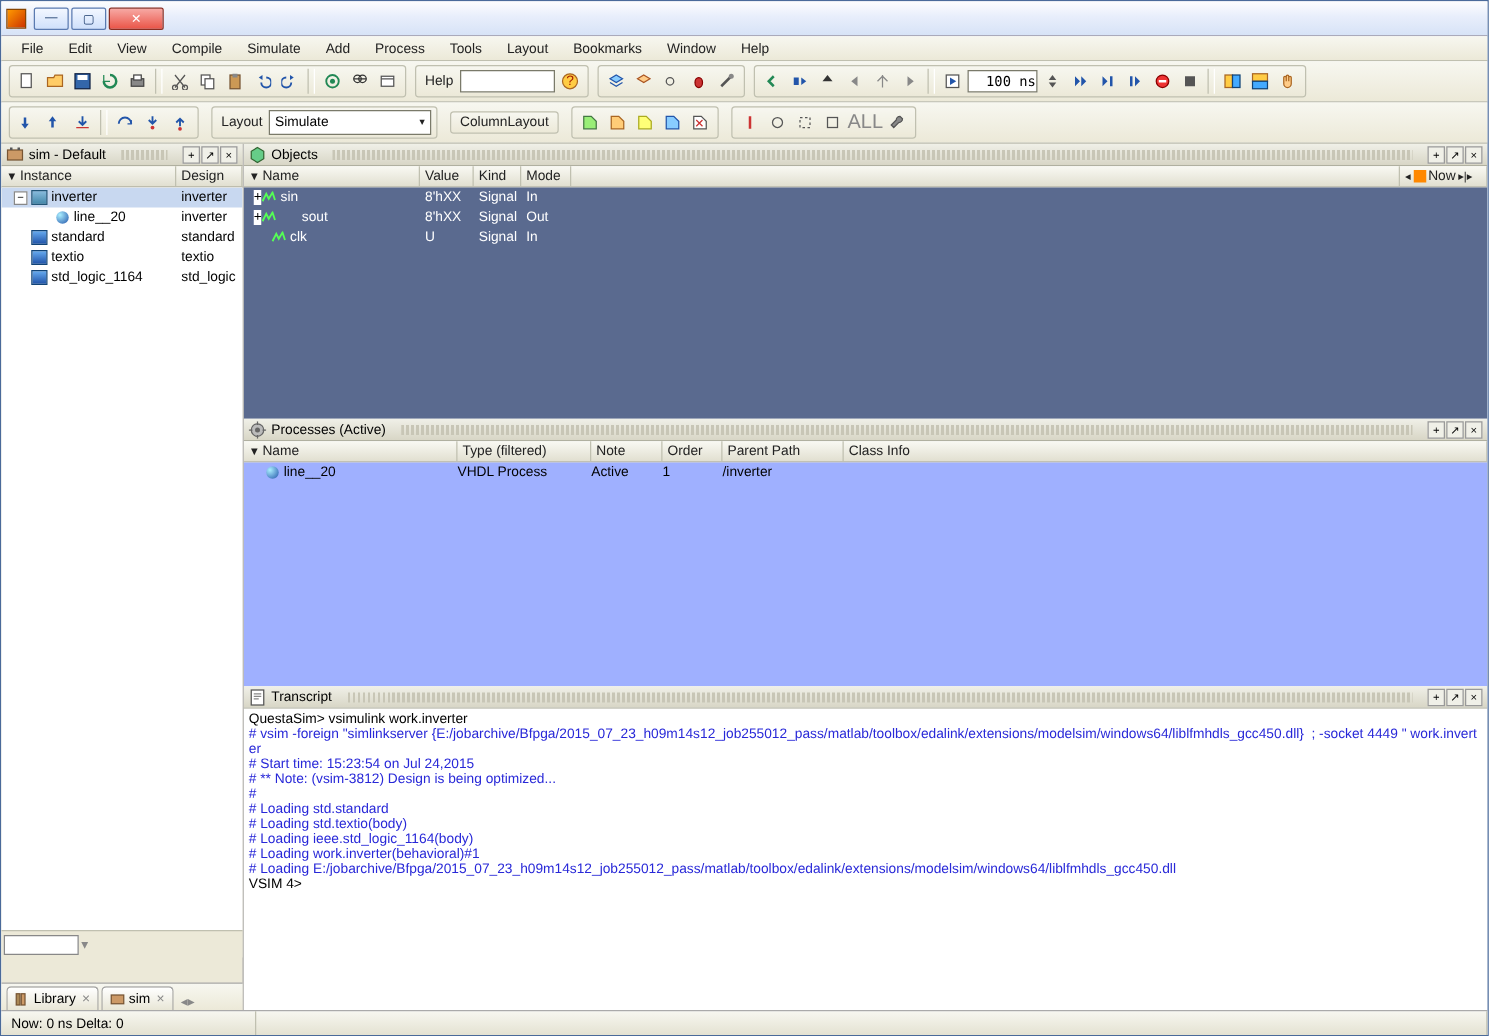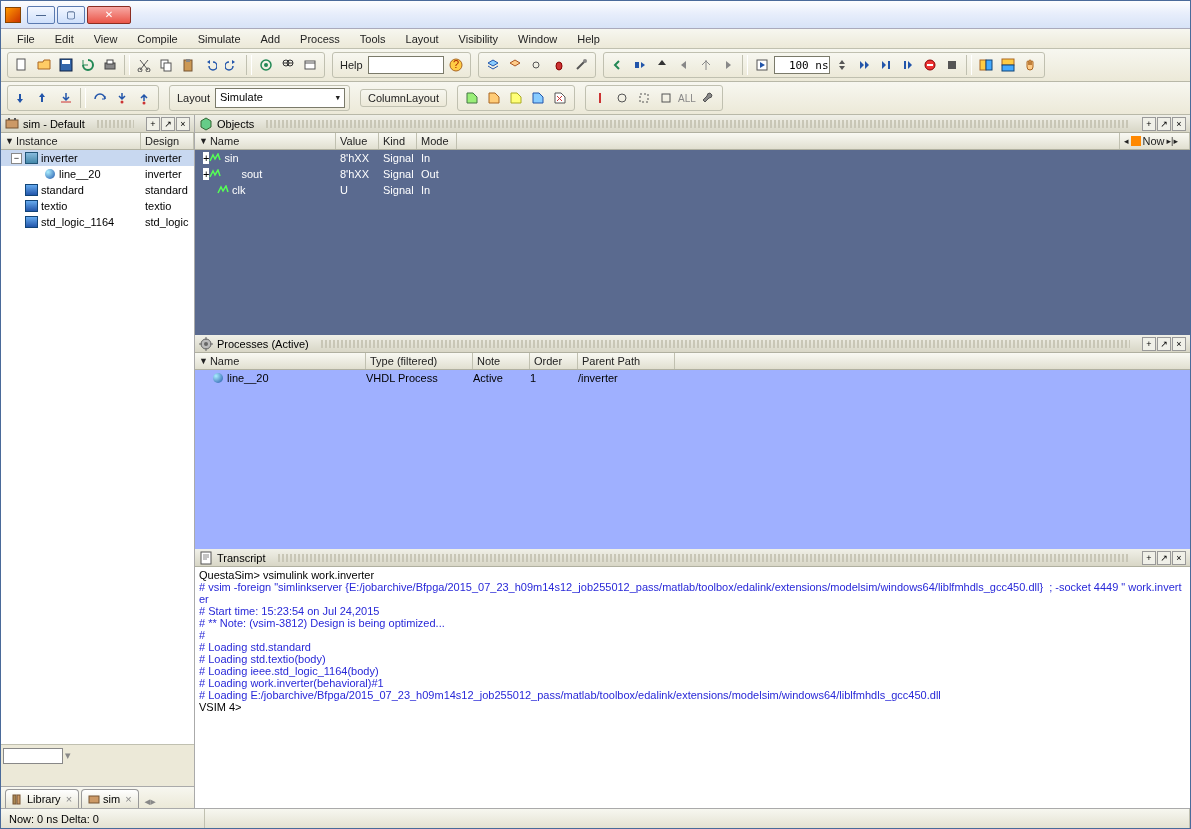--- a/index.html
+++ b/index.html
@@ -75,21 +75,21 @@
 <div class="menubar">
   <span>File</span>
   <span>Edit</span>
   <span>View</span>
   <span>Compile</span>
   <span>Simulate</span>
   <span>Add</span>
   <span>Process</span>
   <span>Tools</span>
   <span>Layout</span>
-  <span>Visibility</span>
+  <span>Bookmarks</span>
   <span>Window</span>
   <span>Help</span>
 </div>
 
 <div class="toolbar">
  <div class="tgroup">
   <div class="tbtn">
         <svg viewBox="0 0 14 14">
           <rect x="2" y="1" width="8" height="11" fill="#fff" stroke="#555"></rect>
         </svg>
@@ -390,21 +390,21 @@
   <div class="tbtn">
         <svg viewBox="0 0 14 14">
           <rect x="3" y="3" width="8" height="8" fill="none" stroke="#555" stroke-dasharray="2"></rect>
         </svg>
       </div>
   <div class="tbtn">
         <svg viewBox="0 0 14 14">
           <rect x="3" y="3" width="8" height="8" fill="none" stroke="#555"></rect>
         </svg>
       </div>
-  <span style="color:#888;font-size:10px">ALL</span>
+  <span style="color:#888;font-size:16px">ALL</span>
   <div class="tbtn">
         <svg viewBox="0 0 14 14">
           <path d="M9 2a3 3 0 0 0-3 3l-4 4 2 2 4-4a3 3 0 0 0 3-3z" fill="#888" stroke="#555"></path>
         </svg>
       </div>
  </div>
 </div>
 
 <div class="main">
 
@@ -594,20 +594,21 @@
       </div>
       <div class="colhdr">
         <div style="width:171px">
             <span style="font-size:9px;margin-right:2px">▼</span>
             <span>Name</span>
           </div>
         <div style="width:107px">Type (filtered)</div>
         <div style="width:57px">Note</div>
         <div style="width:48px">Order</div>
         <div style="width:97px">Parent Path</div>
+        <div style="flex:1">Class Info</div>
       </div>
       <div class="procbody" id="procbody">
           <div class="procrow">
             <div style="width:171px;display:flex;align-items:center;padding-left:16px">
               <span class="icn">
                 <span class="icn-ball"></span>
               </span>
               <span>line__20</span>
             </div>
             <div style="width:107px">VHDL Process</div>

